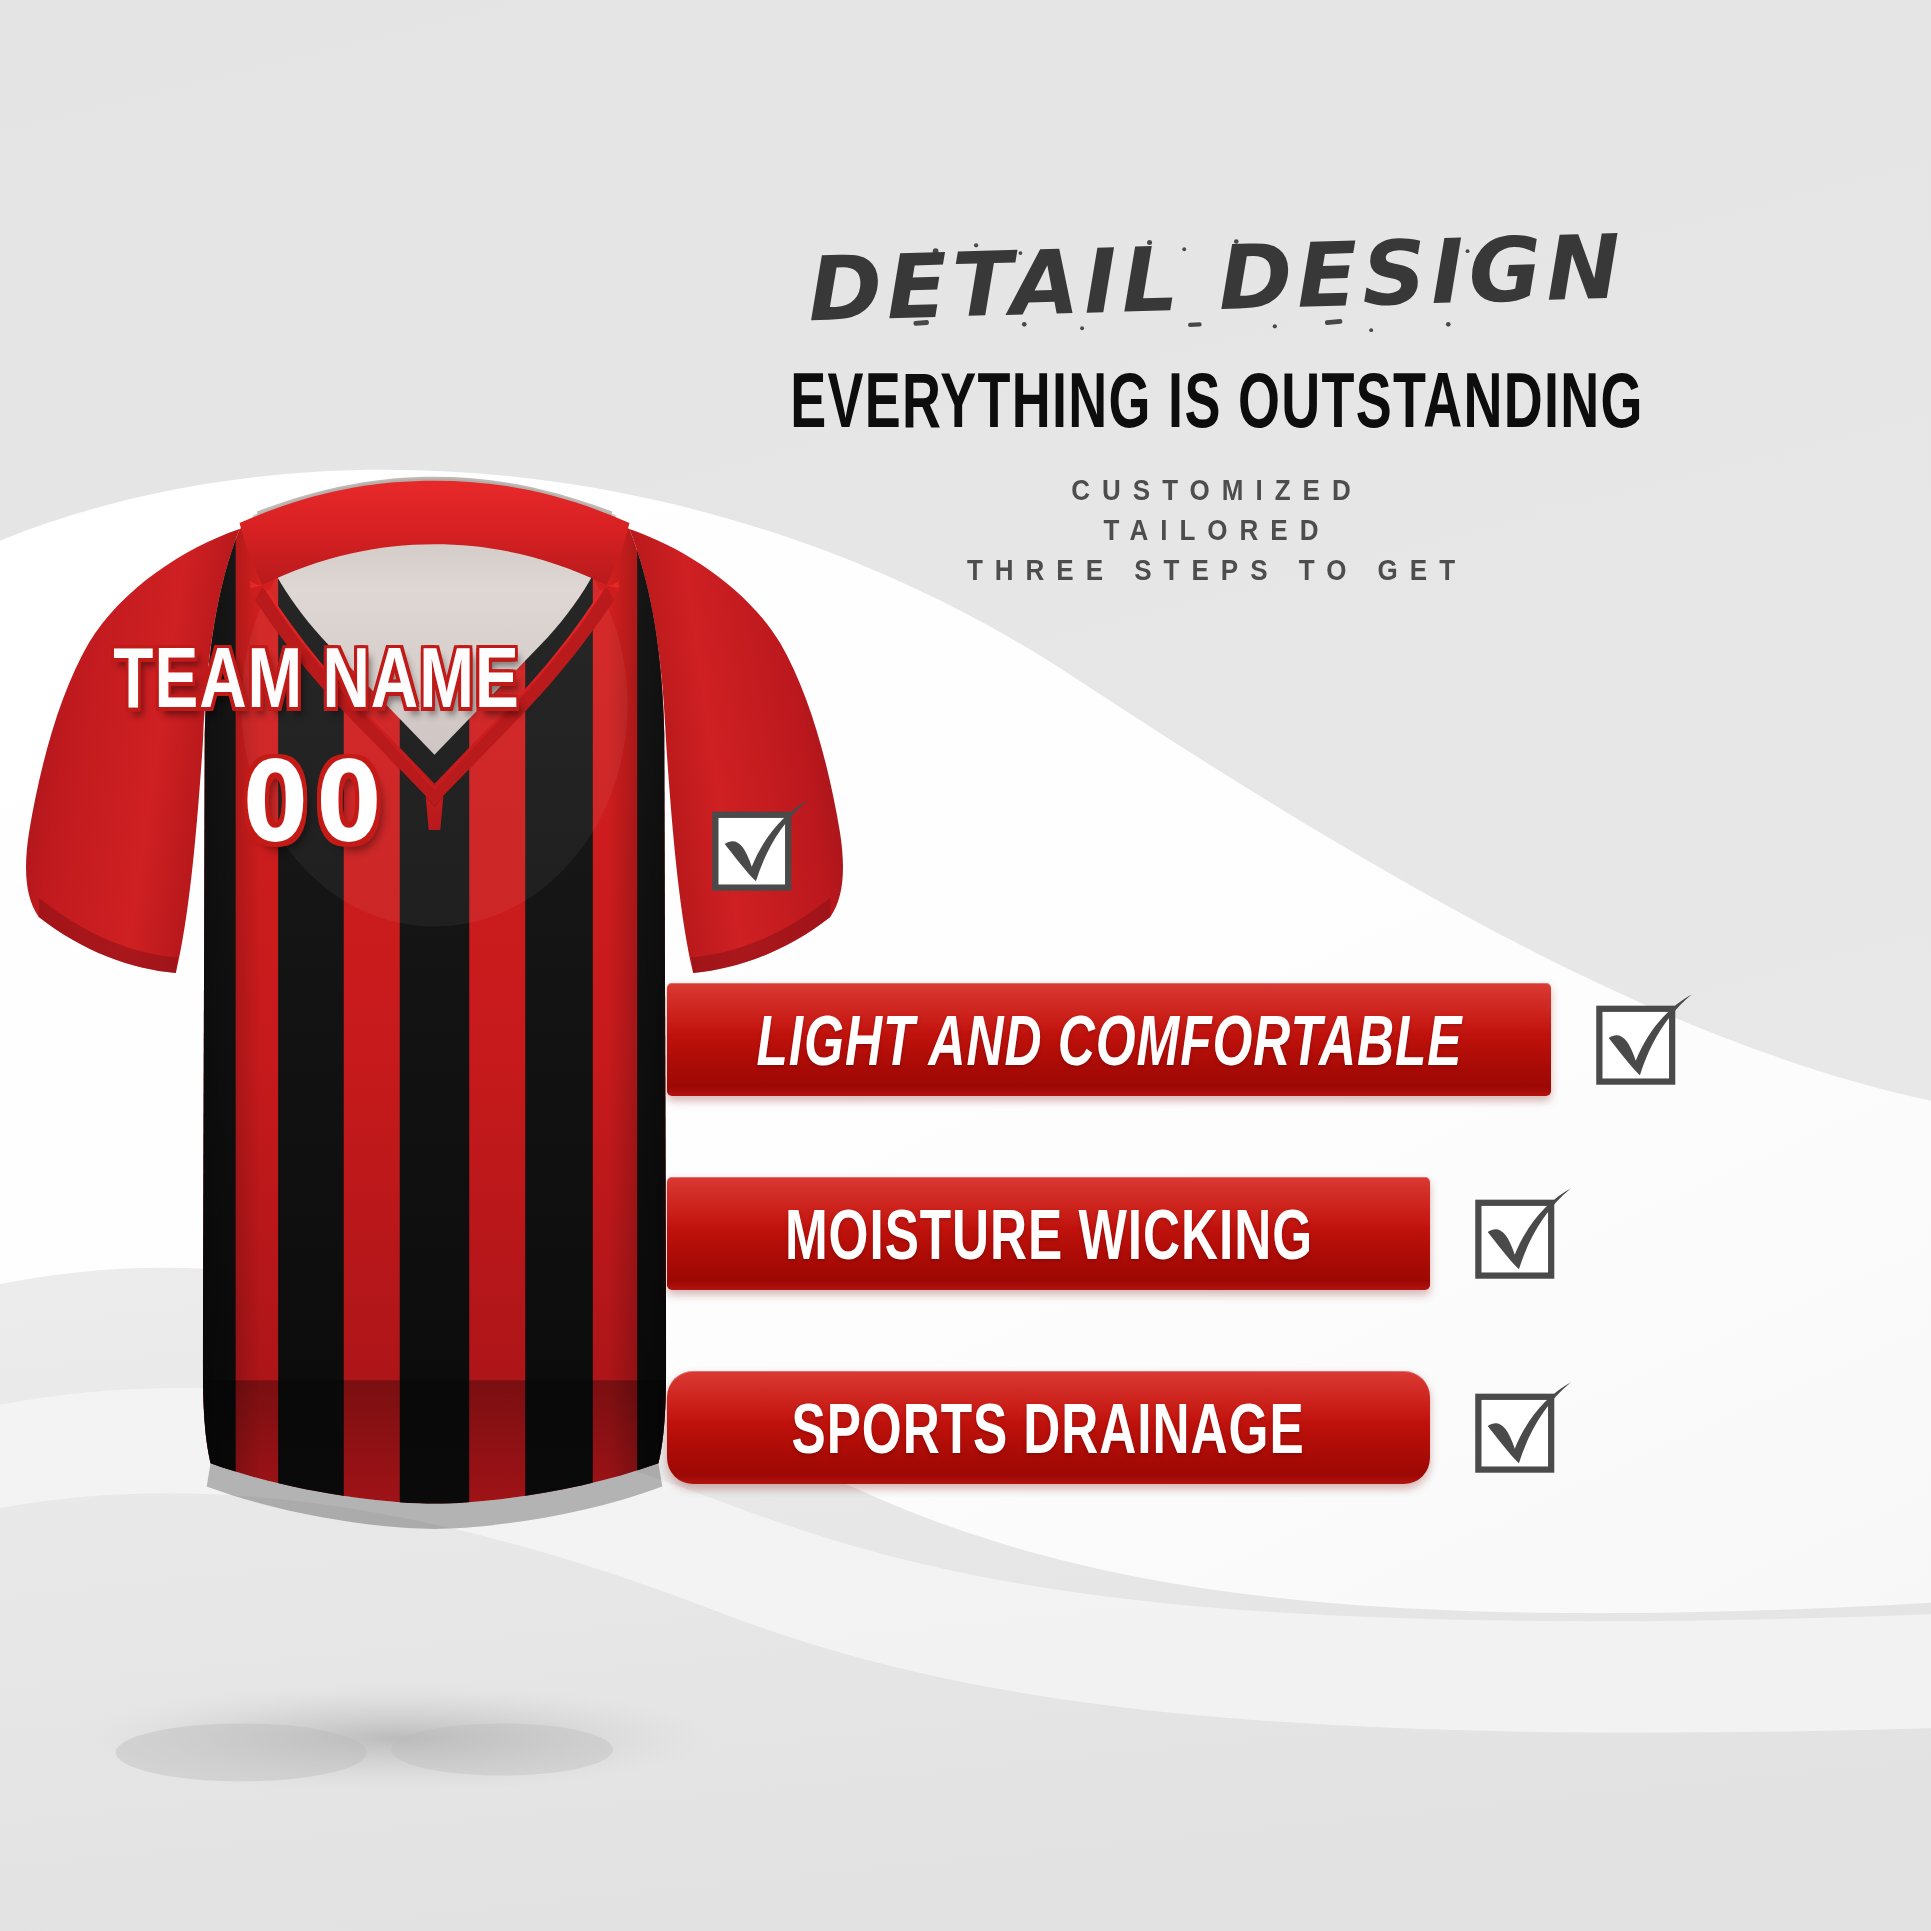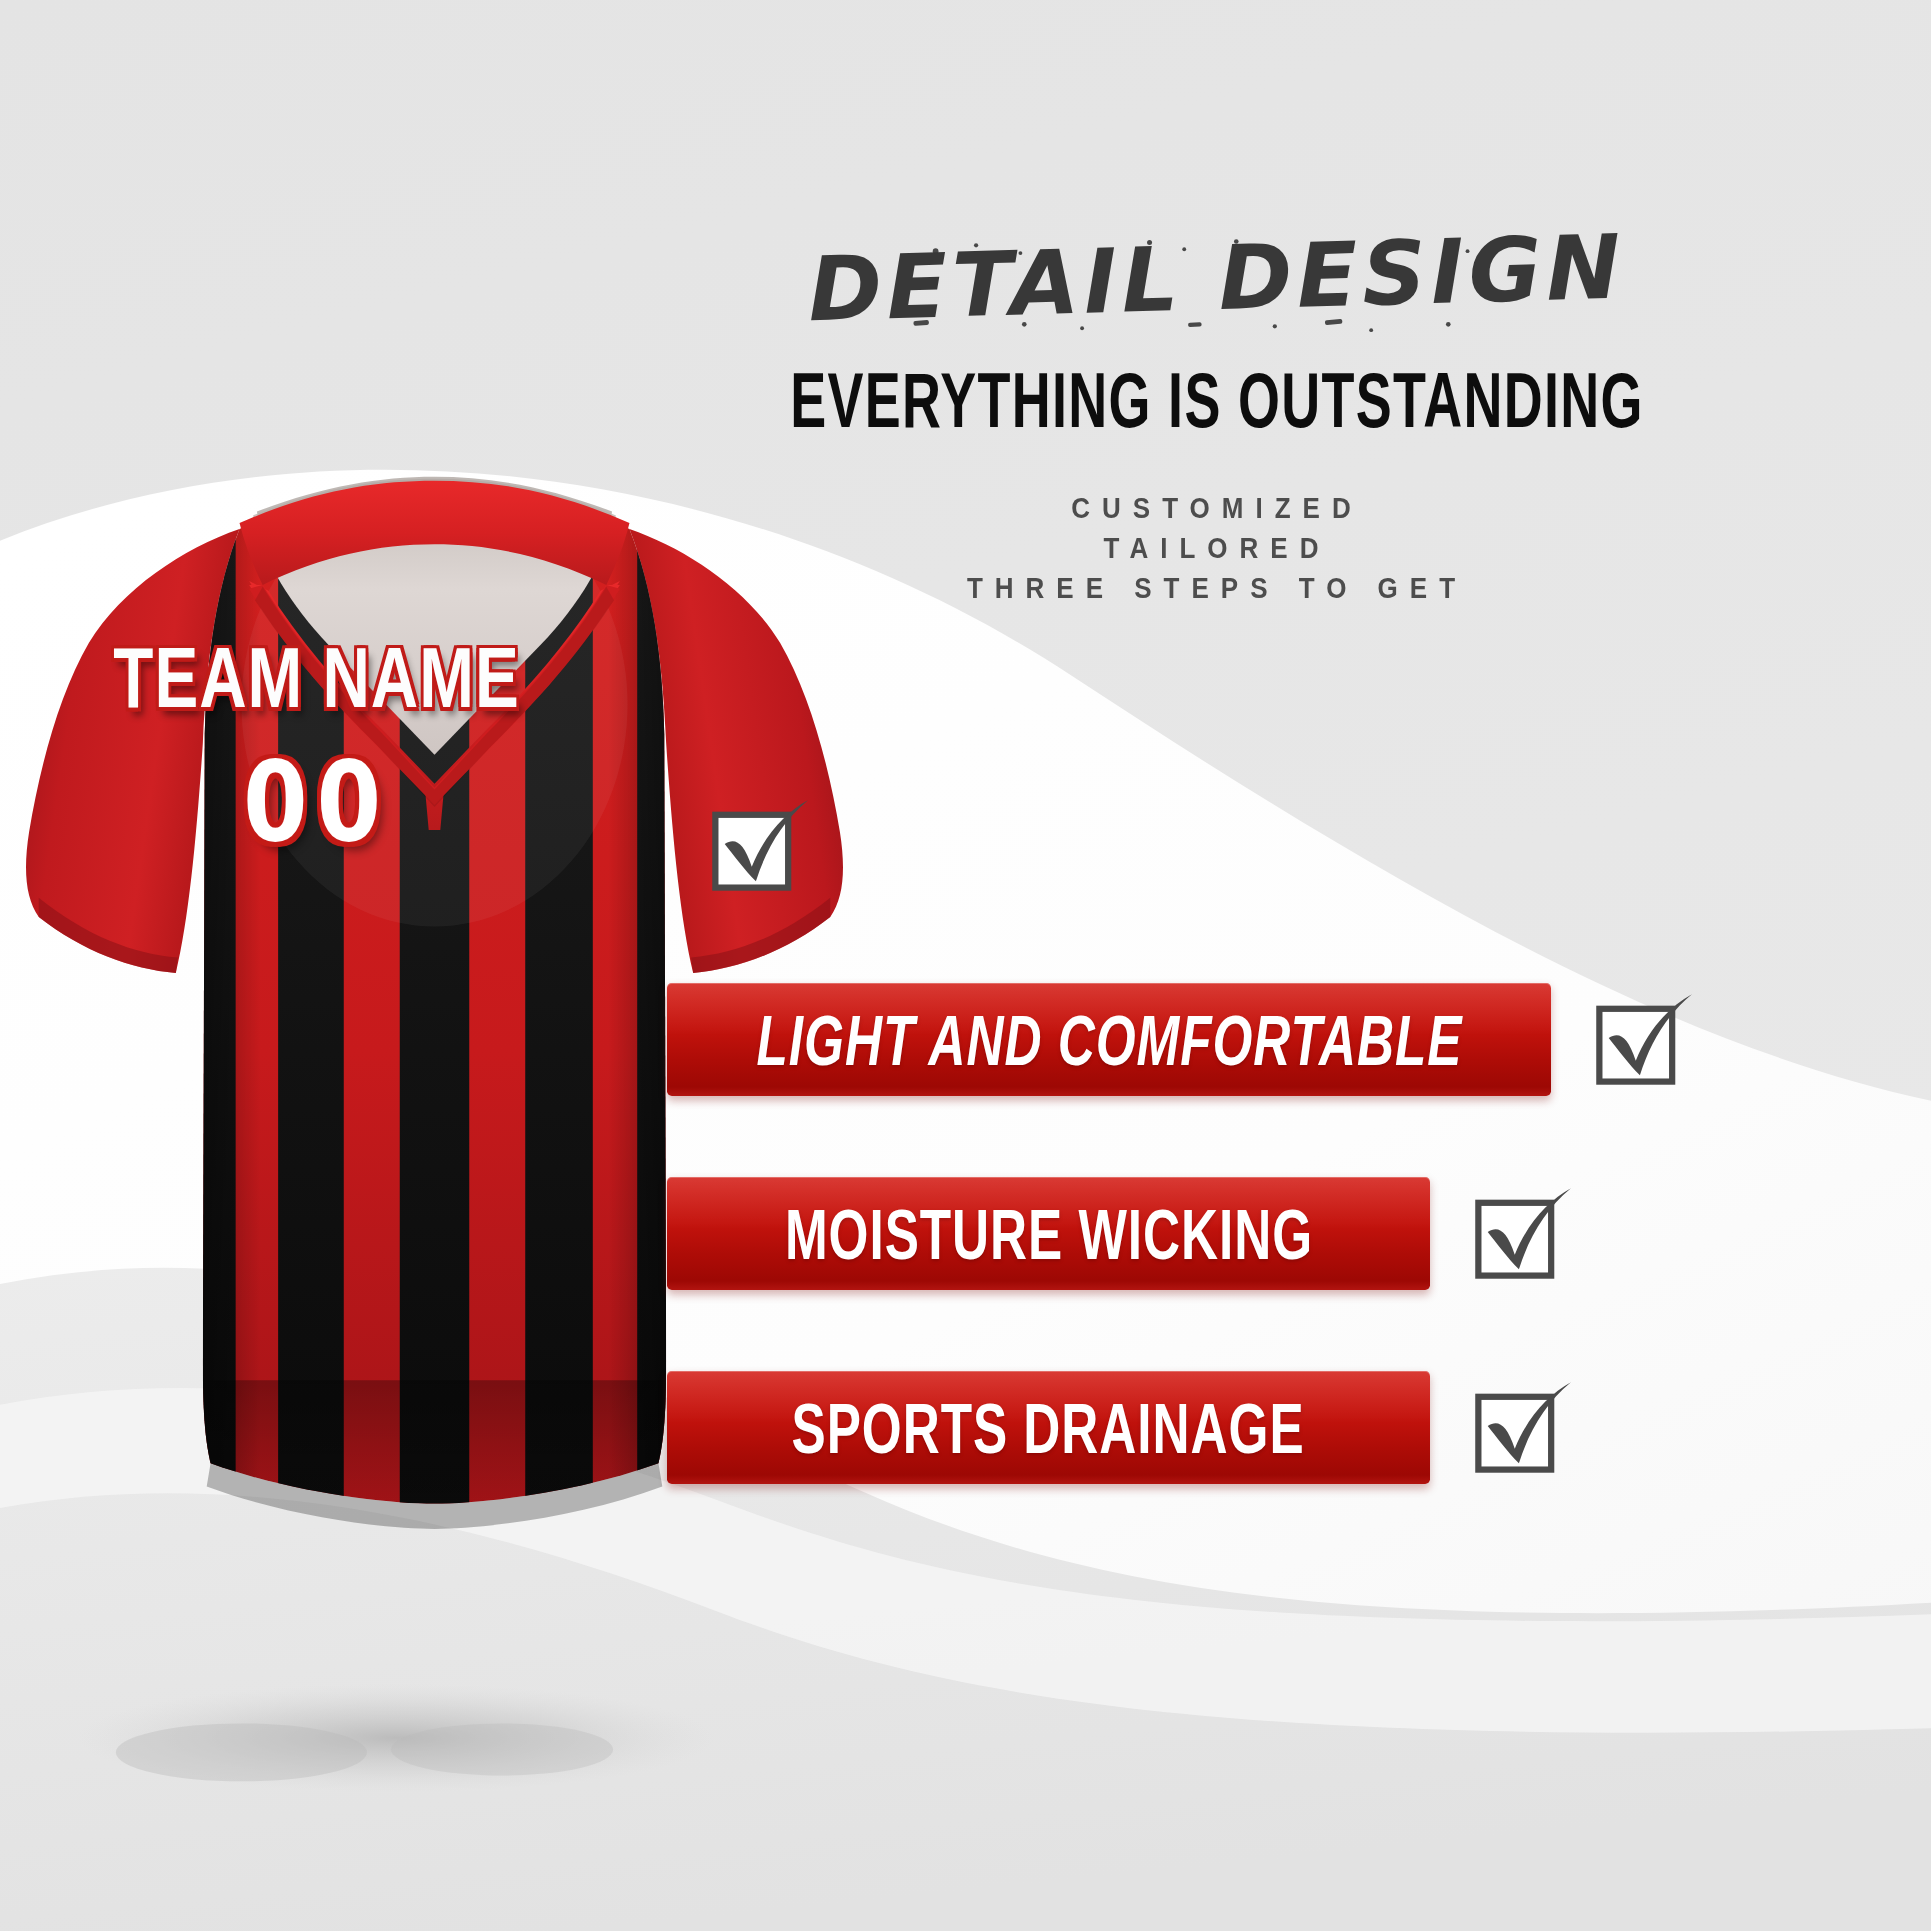--- a/index.html
+++ b/index.html
@@ -69,21 +69,21 @@
     font-family:"Liberation Sans", sans-serif;
     font-weight:bold;
     font-size:58px;
     letter-spacing:1.4px;
     color:#0d0d0d;
     transform:scaleY(1.33) scaleX(0.93);
     transform-origin:center top;
     white-space:nowrap;
   }
 
-  #captions{ margin-top:64px; }
+  #captions{ margin-top:46px; }
   .caption-line{
     font-family:"Liberation Sans", sans-serif;
     font-weight:bold;
     font-size:26px;
     letter-spacing:12px;
     color:#4d4d4d;
     line-height:40px;
     transform:scaleY(1.12);
     transform-origin:center top;
     white-space:nowrap;
@@ -130,21 +130,21 @@
     margin-left:39px;
     width:104px; height:104px;
     position:relative; flex:0 0 auto;
   }
   .feature-check svg{ width:100%; height:100%; overflow:visible; display:block; }
 
   
   .row-0 .feature-bar{ width:763px; }
   .row-1 .feature-bar{ width:884px;font-style:italic; }
   .row-2 .feature-bar{ width:763px; }
-  .row-3 .feature-bar{ width:763px; }
+  .row-3 .feature-bar{ width:763px;border-radius:26px; }
 </style>
 </head>
 <body>
 
 <svg id="bg" viewBox="0 0 2000 2000" preserveAspectRatio="none">
   <defs>
     <linearGradient id="gTopShade" x1="0" y1="0" x2="0.25" y2="1">
       <stop offset="0%" stop-color="#e4e4e4"></stop>
       <stop offset="100%" stop-color="#e9e9e9"></stop>
     </linearGradient>

